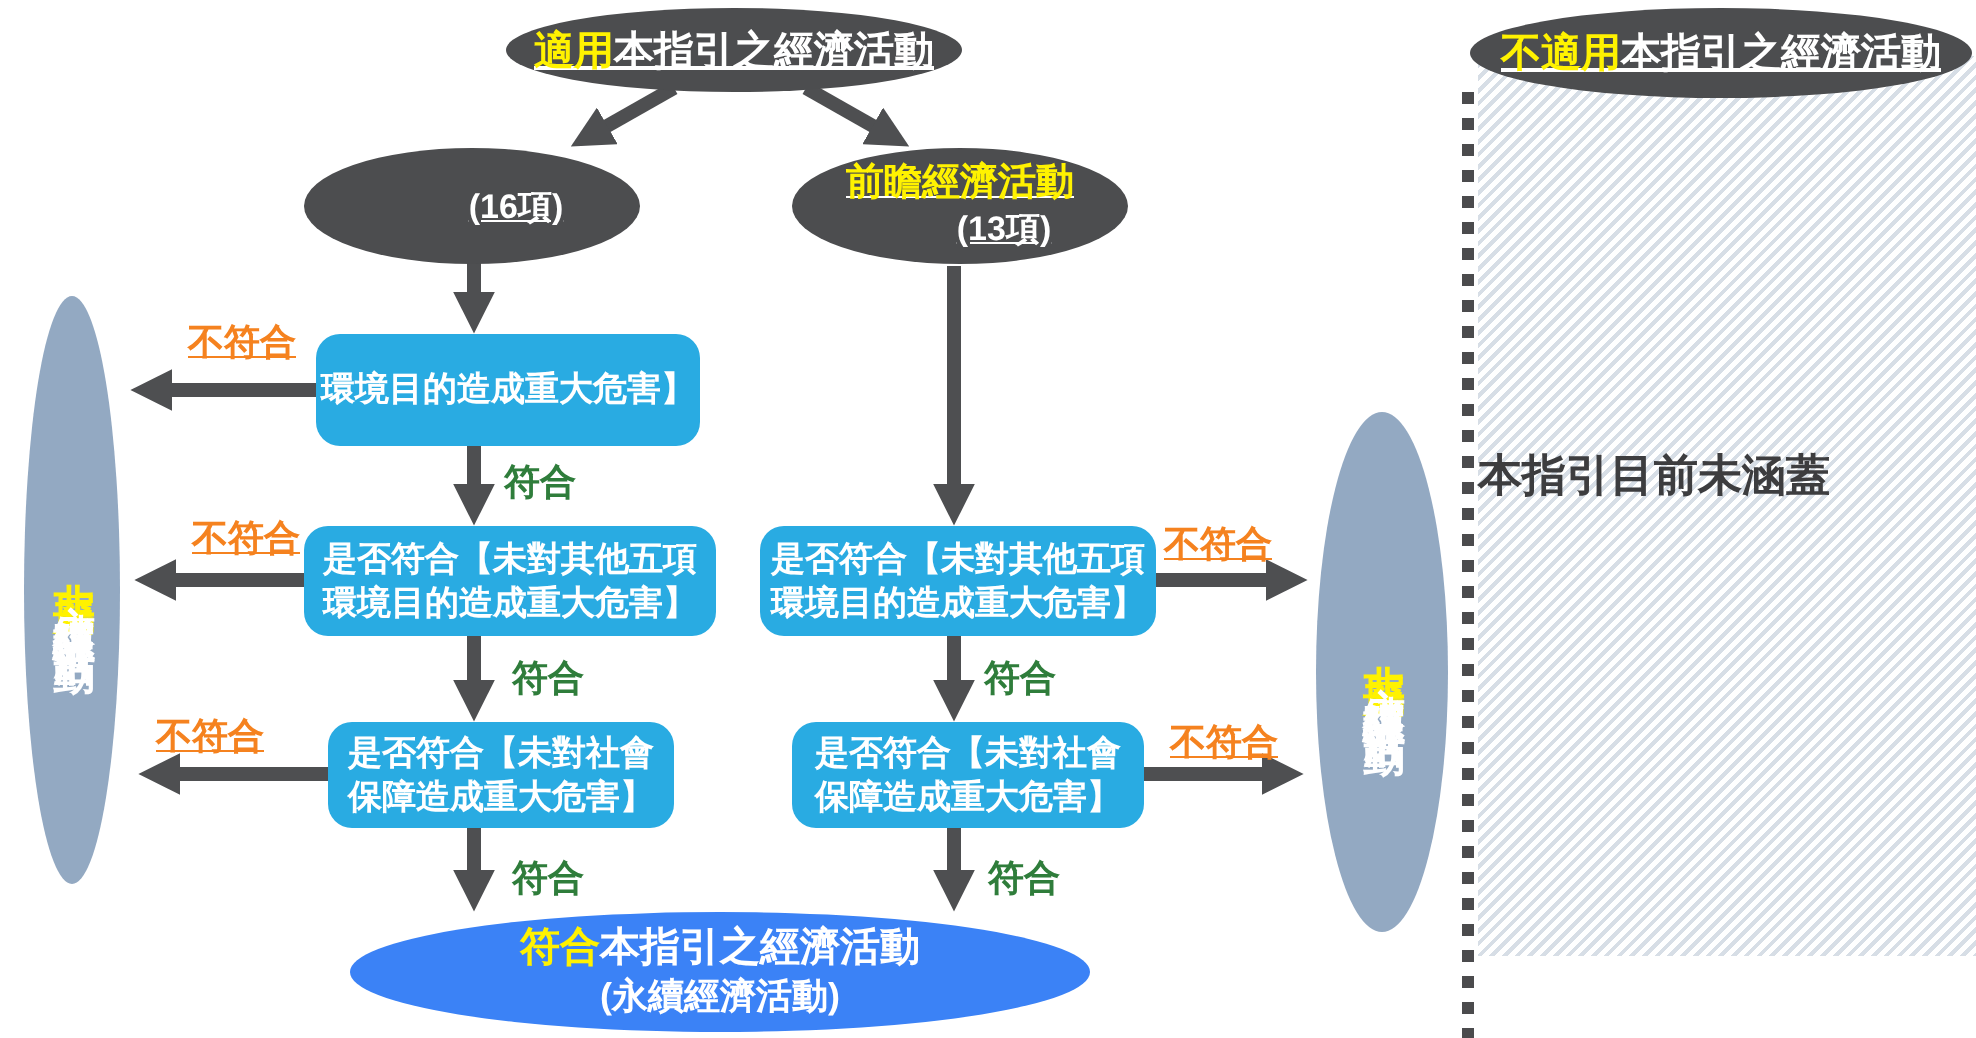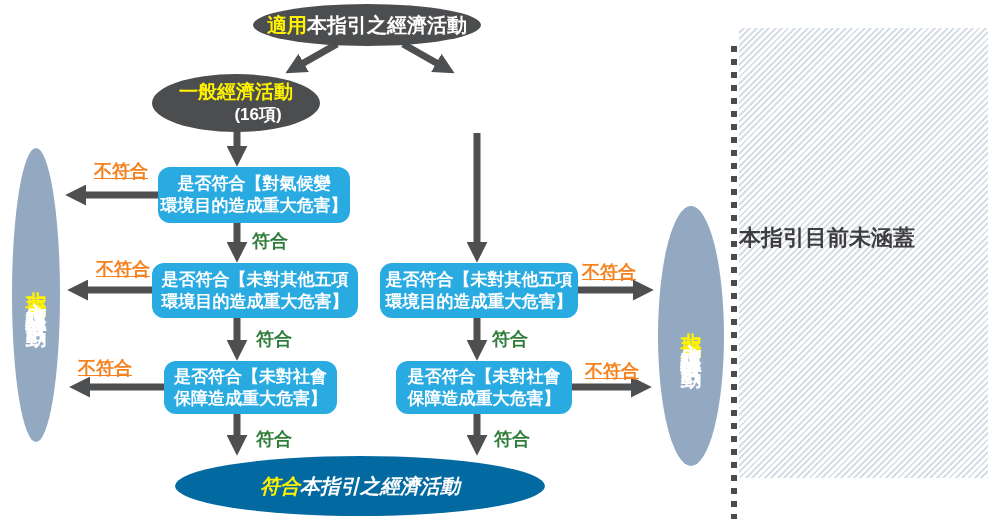--- a/index.html
+++ b/index.html
@@ -16,21 +16,21 @@
   .excluded-note{
     left:739px;top:224px;width:249px;
     color:#3d3d3f;font-size:22px;line-height:28px;
   }
   
   .divider{
     left:731px;top:46px;width:6px;height:473px;
     background:repeating-linear-gradient(180deg,#4b4b4d 0 6px,transparent 6px 13px);
   }
   
-  .ellipse{border-radius:50%;display:flex;flex-direction:column;align-items:center;justify-content:center;text-align:left;}
+  .ellipse{border-radius:50%;display:flex;flex-direction:column;align-items:center;justify-content:center;text-align:left;text-decoration:underline;}
   .dark{background:#4c4d4f;color:#ffffff;}
   .top-ellipse{left:253px;top:4px;width:228px;height:42px;font-size:20px;}
   .na-ellipse{left:735px;top:4px;width:251px;height:45px;font-size:20px;}
   .lvl2{font-size:19px;line-height:23px;}
   .lvl2-left{left:152px;top:74px;width:168px;height:58px;}
   .lvl2-right{left:396px;top:74px;width:168px;height:58px;}
   .lvl2 .count{font-size:17px;margin-left:44px;}
   .hl{color:#fff200;}
   .wt{color:#ffffff;}
   
@@ -45,23 +45,23 @@
     background:#29abe2;border-radius:12px;color:#ffffff;font-size:17px;line-height:22px;
     display:flex;flex-direction:column;align-items:center;justify-content:center;text-align:center;
   }
   .qbox-l1{left:158px;top:167px;width:192px;height:56px;}
   .qbox-l2{left:152px;top:263px;width:206px;height:55px;}
   .qbox-l3{left:164px;top:361px;width:173px;height:53px;}
   .qbox-r1{left:380px;top:263px;width:198px;height:55px;}
   .qbox-r2{left:396px;top:361px;width:176px;height:53px;}
   
   .result{
-    left:175px;top:456px;width:370px;height:60px;background:#0369a1;border-radius:50%;
+    left:175px;top:456px;width:370px;height:60px;background:#3b82f6;border-radius:50%;
     display:flex;flex-direction:column;align-items:center;justify-content:center;
-    color:#ffffff;font-size:20px;line-height:24px;font-style:italic;
+    color:#ffffff;font-size:20px;line-height:24px;
   }
   .result .sub{font-size:18px;}
   
   .pass{color:#2f7d3b;font-size:18px;}
   .fail{color:#f5821f;font-size:18px;text-decoration:underline;}
   .arrows{left:0;top:0;pointer-events:none;}
 </style>
 </head>
 <body>
 
@@ -93,37 +93,42 @@
       <line x1="578" y1="290" x2="637" y2="290" marker-end="url(#ah)"></line>
       <line x1="477" y1="318" x2="477" y2="344" marker-end="url(#ah)"></line>
       <line x1="572" y1="387" x2="635" y2="387" marker-end="url(#ah)"></line>
       <line x1="477" y1="413" x2="477" y2="439" marker-end="url(#ah)"></line>
     </g>
   </svg>
 
   <div class="abs ellipse dark top-ellipse">
     <div><span class="hl">適用</span><span class="wt">本指引之經濟活動</span></div>
   </div>
+  <div class="abs ellipse dark na-ellipse">
+    <div><span class="hl">不適用</span><span class="wt">本指引之經濟活動</span></div>
+  </div>
 
   <div class="abs ellipse dark lvl2 lvl2-left">
-    <div class="hl">一般經濟活動</div>
     <div class="wt count">(16項)</div>
+  </div>
+  <div class="abs ellipse dark lvl2 lvl2-right">
+    <div class="hl">前瞻經濟活動</div>
+    <div class="wt count">(13項)</div>
   </div>
 
   <div class="abs side side-left">
       <span class="hl">非屬</span>
       <span class="wt">永續經濟活動</span>
     </div>
   <div class="abs side side-right">
       <span class="hl">非屬</span>
       <span class="wt">永續經濟活動</span>
     </div>
 
   <div class="abs qbox qbox-l1">
-    <div>是否符合【對氣候變</div>
     <div>環境目的造成重大危害】</div>
   </div>
   <div class="abs qbox qbox-l2">
     <div>是否符合【未對其他五項</div>
     <div>環境目的造成重大危害】</div>
   </div>
   <div class="abs qbox qbox-l3">
     <div>是否符合【未對社會</div>
     <div>保障造成重大危害】</div>
   </div>
@@ -131,20 +136,21 @@
     <div>是否符合【未對其他五項</div>
     <div>環境目的造成重大危害】</div>
   </div>
   <div class="abs qbox qbox-r2">
     <div>是否符合【未對社會</div>
     <div>保障造成重大危害】</div>
   </div>
 
   <div class="abs result">
     <div><span class="hl">符合</span><span class="wt">本指引之經濟活動</span></div>
+    <div class="sub">(永續經濟活動)</div>
   </div>
 
   <span class="abs pass" style="left:252px;top:229px;">符合</span>
   <span class="abs pass" style="left:256px;top:327px;">符合</span>
   <span class="abs pass" style="left:256px;top:427px;">符合</span>
   <span class="abs pass" style="left:492px;top:327px;">符合</span>
   <span class="abs pass" style="left:494px;top:427px;">符合</span>
 
   <span class="abs fail" style="left:94px;top:159px;">不符合</span>
   <span class="abs fail" style="left:96px;top:257px;">不符合</span>

